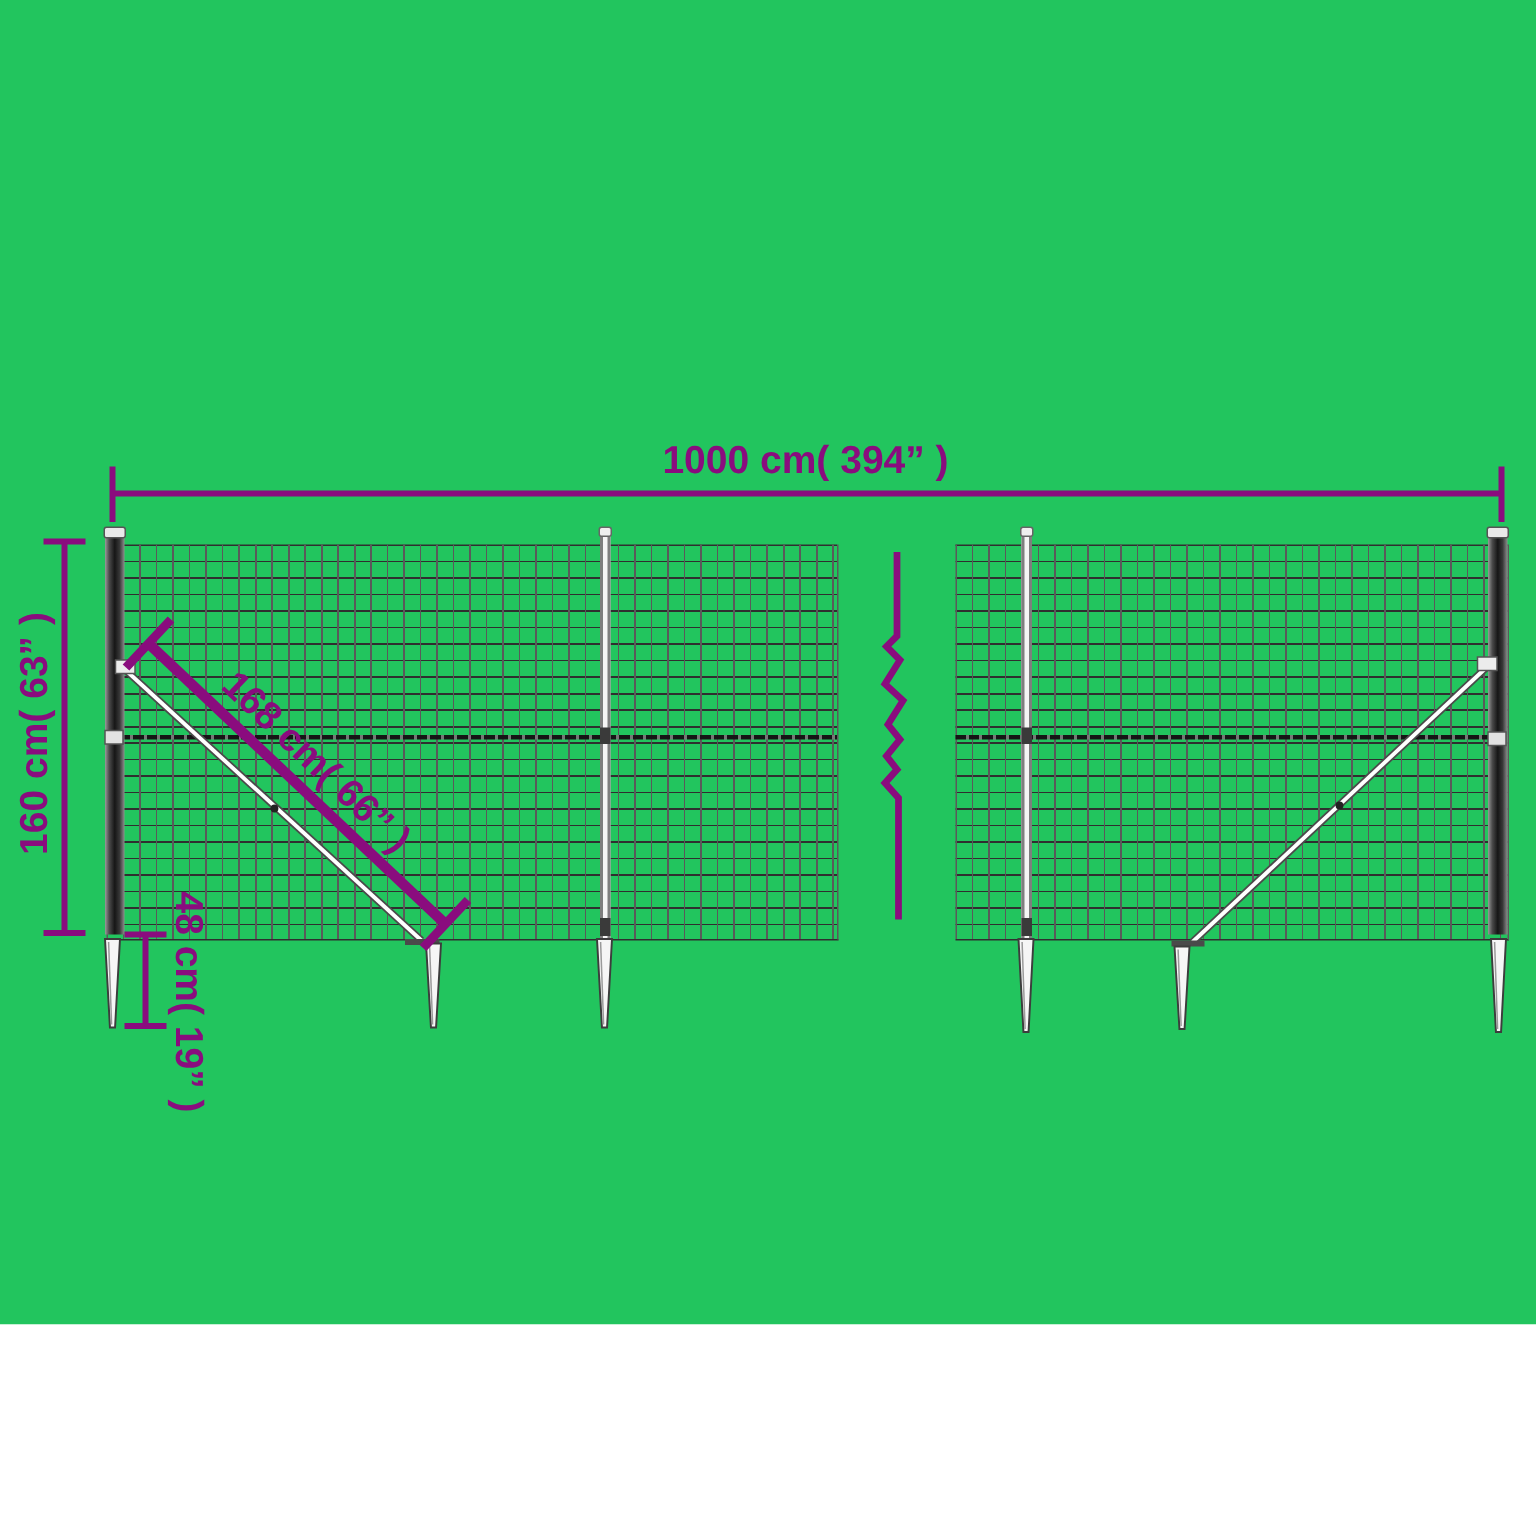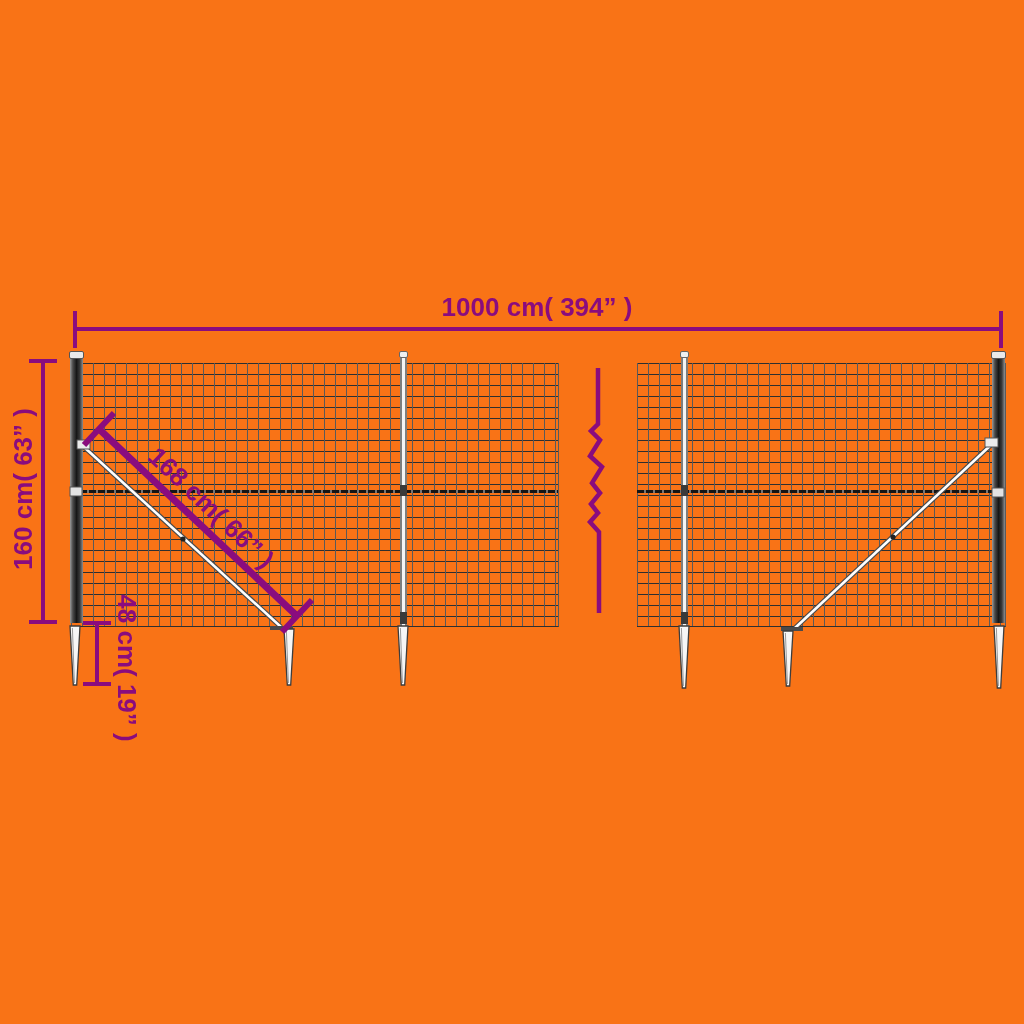--- a/index.html
+++ b/index.html
@@ -1,19 +1,19 @@
 <!DOCTYPE html>
 <html style="--accent: #8a0c7e;"><head>
 <meta charset="utf-8">
 <style>
   :root { --accent: #8a0c7e; --wire-dark: #2f2f2f; --wire-light: #5a5a5a; }
   html, body { margin: 0; padding: 0; background: #ffffff; }
   .canvas {
-    position: relative; width: 1024px; height: 1024px;
-    background: #f97316; overflow: hidden;
+    position: relative; width: 1024px; height: 883px;
+    background: #22c55e; overflow: hidden;
     font-family: "Liberation Sans", sans-serif;
   }
   .dim-label {
     position: absolute; color: var(--accent);
     font-size: 26px; font-weight: bold; white-space: nowrap;
     transform: translate(-50%, -50%);
   }
   .rot-ccw  { transform: translate(-50%, -50%) rotate(-90deg); }
   .rot-cw   { transform: translate(-50%, -50%) rotate(90deg); }
   .rot-diag { transform: translate(-50%, -50%) rotate(43.5deg); }

